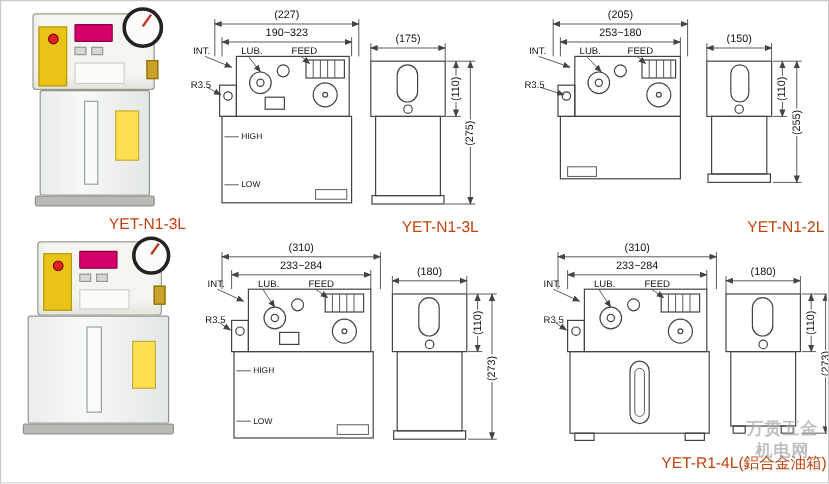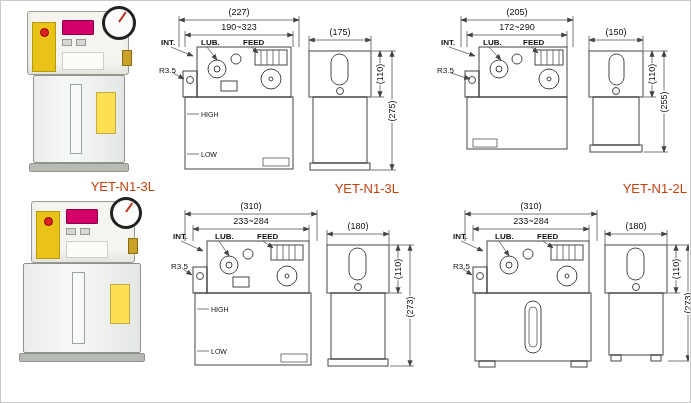--- a/index.html
+++ b/index.html
@@ -8,21 +8,21 @@
   #stage { position:relative; width:691px; height:403px; background:#fff; border:1px solid #c9c9c9; overflow:hidden; }
 
   .unit, .photo { position:absolute; }
   svg.art { position:absolute; left:0; top:0; }
   .ln   { stroke:#444; stroke-width:1; fill:none; }
   .thin { stroke:#555; stroke-width:0.8; fill:none; }
 
   .dim { position:absolute; font-size:9px; color:#111; background:#fff; padding:0 1px; line-height:1;
          white-space:nowrap; transform:translateX(-50%); }
   .dim.vert { transform:translate(-50%,-50%) rotate(-90deg); }
-  .plabel { position:absolute; font-size:8px; font-weight:700; color:#111; line-height:1; white-space:nowrap; }
+  .plabel { position:absolute; font-size:8px; font-weight:400; color:#111; line-height:1; white-space:nowrap; }
   .small  { position:absolute; font-size:8px; color:#111; line-height:1; white-space:nowrap; }
   .tlabel { position:absolute; font-size:7px; color:#111; line-height:1; white-space:nowrap; }
   .caption { position:absolute; text-align:right; font-size:13px; font-weight:400; color:#c2410c; white-space:nowrap; }
   .caption.sub { font-size:12px; }
 
   
   .p-head   { position:absolute; background:#f5f4ee; border:1px solid #9a9a90; border-radius:3px; box-shadow:inset 0 -6px 8px rgba(0,0,0,.07); }
   .p-yellow { position:absolute; background:var(--yellow,#e9c417); border:1px solid #b5990f; }
   .p-red-btn{ position:absolute; left:7px; top:5px; width:9px; height:9px; border-radius:50%; background:#d22; border:1px solid #801; }
   .p-display{ position:absolute; background:var(--magenta,#d4006a); border:1px solid #90004a; border-radius:1px; }
@@ -157,21 +157,21 @@
         <rect class="ln" x="172" y="47" width="15" height="31" rx="7.5"></rect>
         <circle class="ln" cx="179" cy="84" r="3.5"></circle>
         <rect class="ln" x="156" y="90" width="46" height="48"></rect>
         <rect class="ln" x="153" y="138" width="52" height="7"></rect>
         <path class="thin" d="M207 44 H231 M207 90 H219 M207 145 H231"></path>
         <line class="thin" x1="215" y1="44" x2="215" y2="90" marker-start="url(#arr)" marker-end="url(#arr)"></line>
         <line class="thin" x1="227" y1="44" x2="227" y2="145" marker-start="url(#arr)" marker-end="url(#arr)"></line>
       </g>
     </svg>
     <span class="dim" style="left:80px;top:1px">(205)</span>
-    <span class="dim" style="left:80px;top:16px">172~290</span>
+    <span class="dim" style="left:80px;top:16px">253~180</span>
     <span class="plabel" style="left:4px;top:32px">INT.</span>
     <span class="plabel" style="left:46px;top:32px">LUB.</span>
     <span class="plabel" style="left:86px;top:32px">FEED</span>
     <span class="small" style="left:0px;top:60px">R3.5</span>
     <span class="dim" style="left:179px;top:21px">(150)</span>
     <span class="dim vert" style="left:215px;top:67px">(110)</span>
     <span class="dim vert" style="left:227px;top:95px">(255)</span>
     <div class="caption" style="left:0;top:174px;width:100%">YET-N1-2L</div>
   </div>
 
@@ -289,16 +289,18 @@
     </svg>
     <span class="dim" style="left:78px;top:1px">(310)</span>
     <span class="dim" style="left:78px;top:16px">233~284</span>
     <span class="plabel" style="left:0px;top:32px">INT.</span>
     <span class="plabel" style="left:42px;top:32px">LUB.</span>
     <span class="plabel" style="left:84px;top:32px">FEED</span>
     <span class="small" style="left:0px;top:62px">R3.5</span>
     <span class="dim" style="left:183px;top:21px">(180)</span>
     <span class="dim vert" style="left:223px;top:68px">(110)</span>
     <span class="dim vert" style="left:235px;top:102px">(273)</span>
-  </div>
-
+    <div class="caption" style="left:0;top:176px;width:100%">YET-R1-4L(鋁合金油箱)</div>
+  </div>
+
+  <div class="watermark" style="right:6px;top:348px;width:64px">万贯五金机电网</div>
 
 </div>
 
 </body></html>

